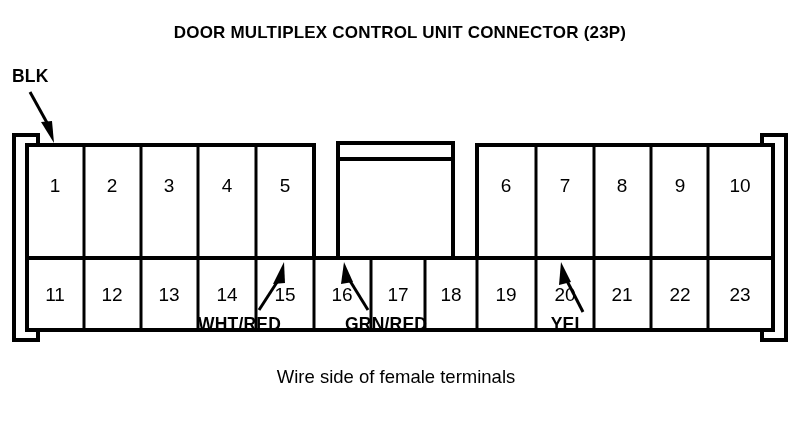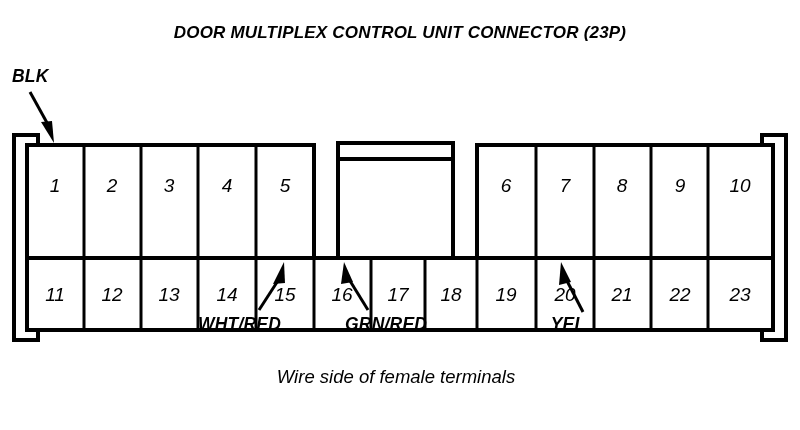--- a/index.html
+++ b/index.html
@@ -8,21 +8,20 @@
     background: #ffffff;
   }
   #page {
     position: relative;
     width: 800px;
     height: 430px;
     background: #ffffff;
     overflow: hidden;
     font-family: "Liberation Sans", sans-serif;
     color: #000000;
-    font-style: italic;
   }
   #diagram-svg {
     position: absolute;
     left: 0;
     top: 0;
     width: 800px;
     height: 430px;
   }
   .ttl {
     font-weight: bold;

